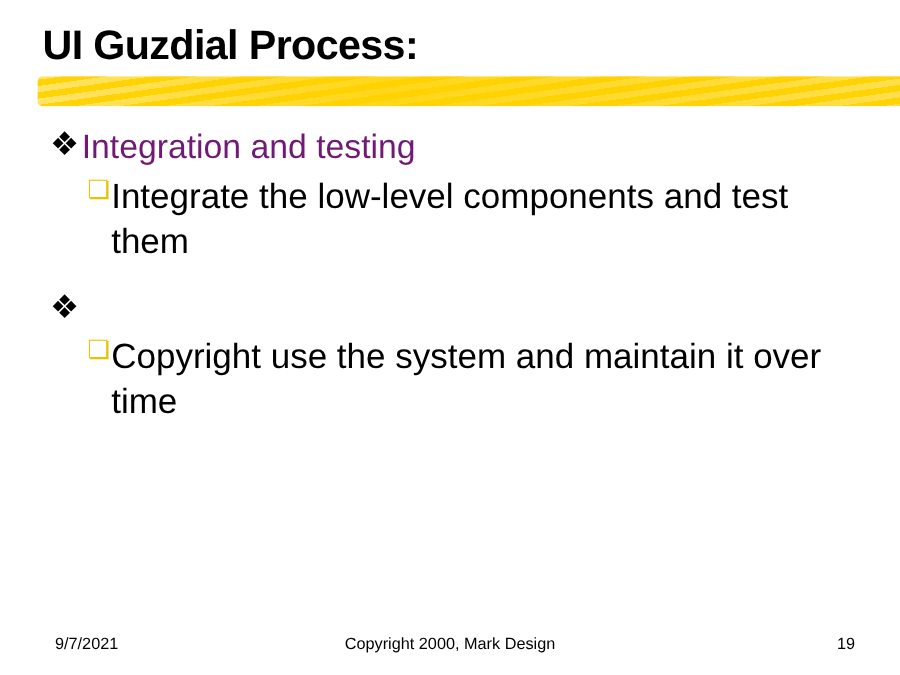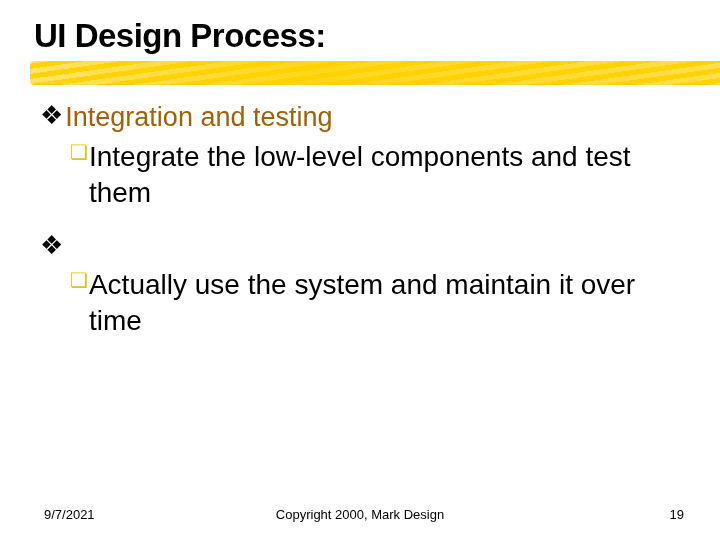--- a/index.html
+++ b/index.html
@@ -63,21 +63,21 @@
     .l1 .bullet {
       font-family: "Segoe UI Symbol", "Arial Unicode MS", sans-serif;
       font-size: 26px;
       color: #000;
       margin-right: 2px;
       line-height: 1.15;
       flex-shrink: 0;
     }
     .l1 .text {
       font-size: 27px;
-      color: #a16207;
+      color: #701a75;
       line-height: 1.2;
     }
     .l2 {
       display: flex;
       align-items: flex-start;
       margin: 2px 0 20px 30px;
     }
     .l2 .bullet {
       font-family: "Segoe UI Symbol", "Arial Unicode MS", sans-serif;
       font-size: 20px;
@@ -102,21 +102,21 @@
       font-size: 13px;
       color: #000;
     }
     .footer .center { position: absolute; left: 50%; transform: translateX(-50%); }
   </style>
 </head>
 <body>
 
 <div class="slide">
   <h1 class="title">
-    <span>UI Design Process:</span><br>
+    <span>UI Guzdial Process:</span><br>
   </h1>
 
   <div class="underline-band">
     <div class="scribble"></div>
   </div>
 
   <div class="content">
 
     <div class="l1">
       <span class="bullet">❖</span>
@@ -125,21 +125,21 @@
     <div class="l2">
       <span class="bullet">❏</span>
       <span class="text">Integrate the low-level components and test them</span>
     </div>
 
     <div class="l1">
       <span class="bullet">❖</span>
     </div>
     <div class="l2">
       <span class="bullet">❏</span>
-      <span class="text">Actually use the system and maintain it over time</span>
+      <span class="text">Copyright use the system and maintain it over time</span>
     </div>
 
   </div>
 
   <div class="footer">
     <span>9/7/2021</span>
     <span class="center">Copyright 2000, Mark Design</span>
     <span>19</span>
   </div>
 </div>

